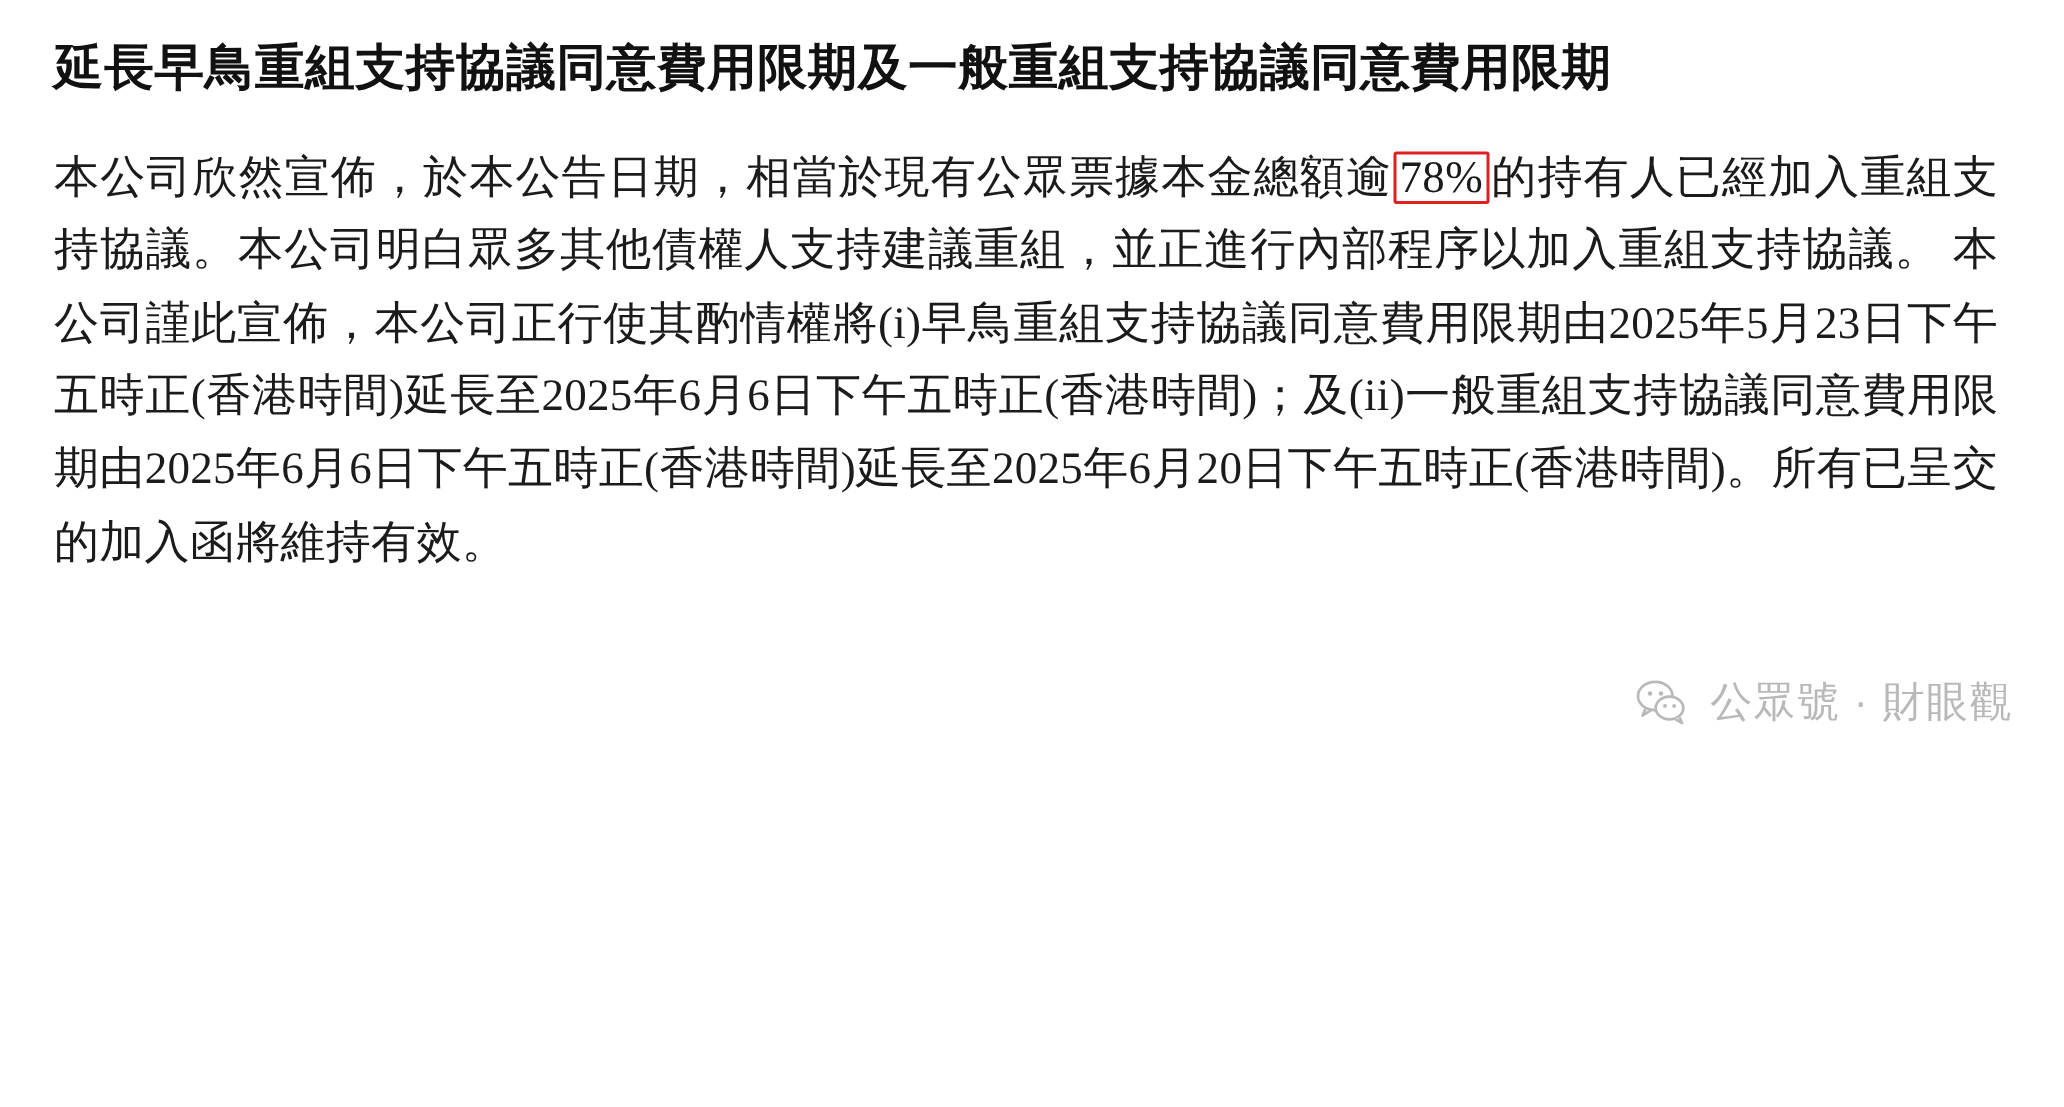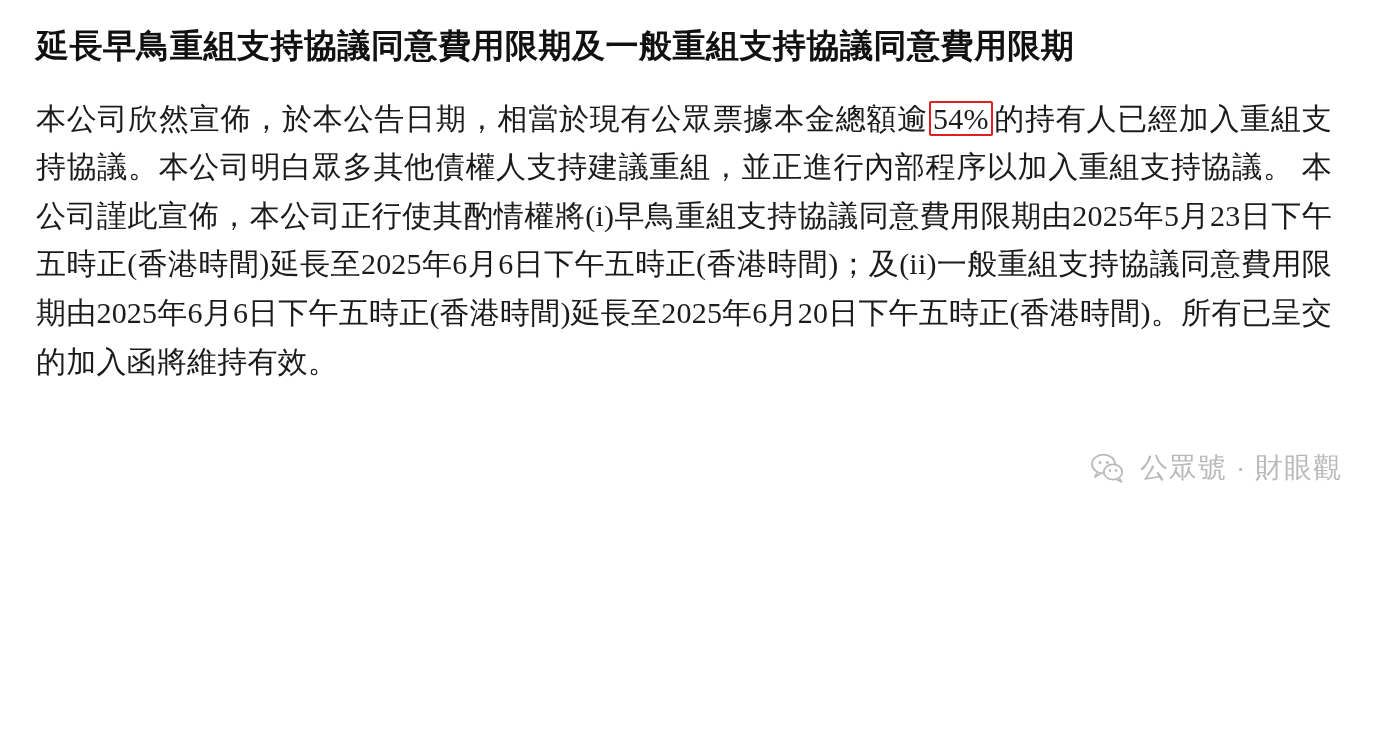--- a/index.html
+++ b/index.html
@@ -89,21 +89,21 @@
 </style>
 </head>
 <body>
 
 <div class="page">
 
   <div class="content">
 
     <h1 class="doc-title">延長早鳥重組支持協議同意費用限期及一般重組支持協議同意費用限期</h1>
 
-    <p class="para"><span>本公司欣然宣佈，於本公告日期，相當於現有公眾票據本金總額逾</span><span class="highlight-box">54%</span><span>的持有人已經加入重組支持協議。本公司明白眾多其他債權人支持建議重組，並正進行內部程序以加入重組支持協議。 本公司謹此宣佈，本公司正行使其酌情權將(i)早鳥重組支持協議同意費用限期由2025年5月23日下午五時正(香港時間)延長至2025年6月6日下午五時正(香港時間)；及(ii)一般重組支持協議同意費用限期由2025年6月6日下午五時正(香港時間)延長至2025年6月20日下午五時正(香港時間)。所有已呈交的加入函將維持有效。</span></p>
+    <p class="para"><span>本公司欣然宣佈，於本公告日期，相當於現有公眾票據本金總額逾</span><span class="highlight-box">78%</span><span>的持有人已經加入重組支持協議。本公司明白眾多其他債權人支持建議重組，並正進行內部程序以加入重組支持協議。 本公司謹此宣佈，本公司正行使其酌情權將(i)早鳥重組支持協議同意費用限期由2025年5月23日下午五時正(香港時間)延長至2025年6月6日下午五時正(香港時間)；及(ii)一般重組支持協議同意費用限期由2025年6月6日下午五時正(香港時間)延長至2025年6月20日下午五時正(香港時間)。所有已呈交的加入函將維持有效。</span></p>
 
 
   </div>
 
   <div class="watermark">
     <span class="wm-icon">
       <svg width="34" height="34" viewBox="0 0 34 34" aria-hidden="true">
         <ellipse cx="13.5" cy="13" rx="11.5" ry="9.4" fill="none" stroke="#b9b9b9" stroke-width="1.8"></ellipse>
         <path d="M7 21.5 L5 26 L10.5 22.6" fill="none" stroke="#b9b9b9" stroke-width="1.8" stroke-linejoin="round"></path>
         <circle cx="10" cy="11.4" r="1.5" fill="#b9b9b9"></circle>

